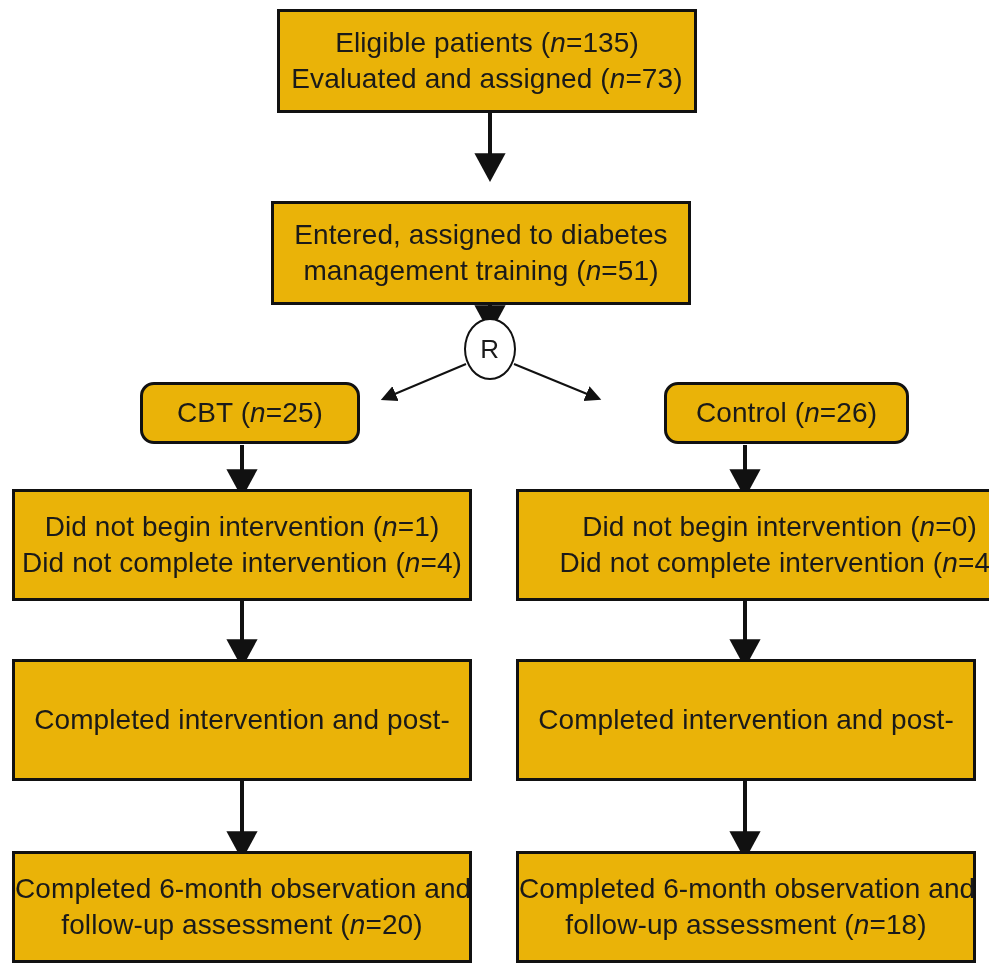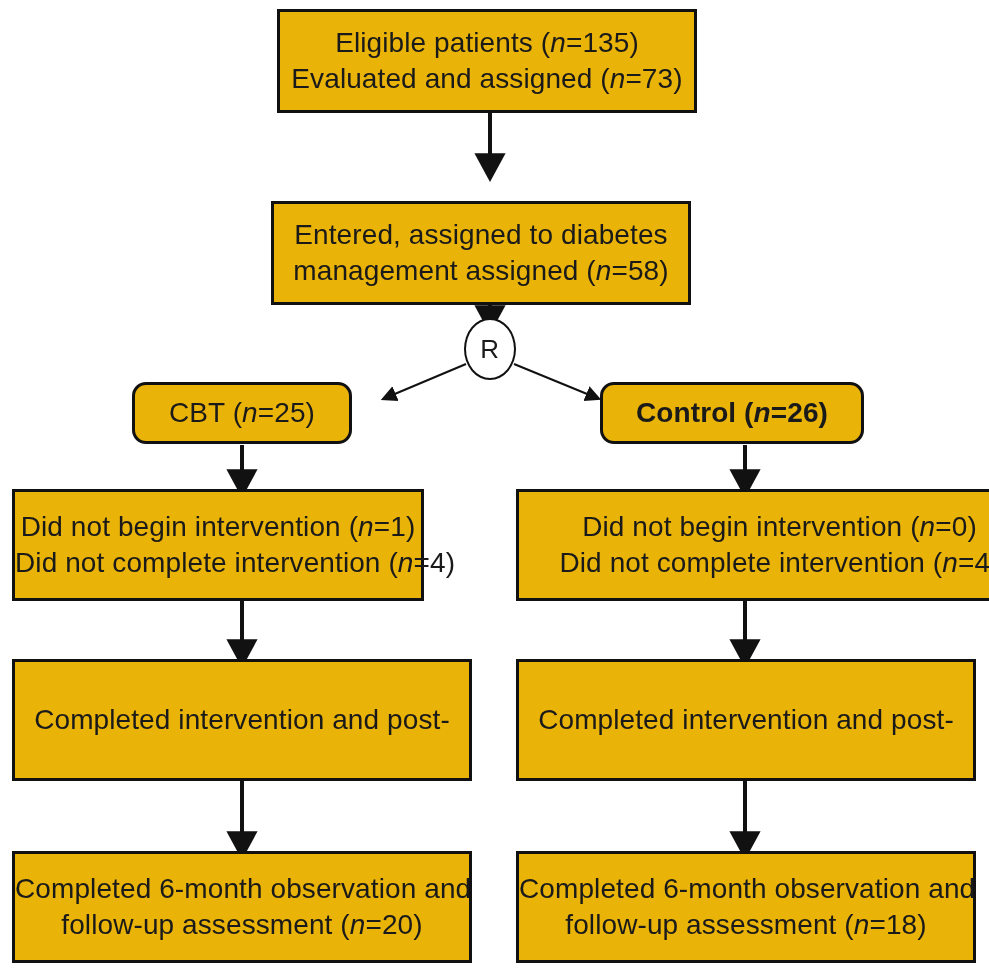--- a/index.html
+++ b/index.html
@@ -33,20 +33,21 @@
     padding: 0 10px;
     width: 100%;
   }
   .node .line {
     display: block;
     white-space: nowrap;
   }
   .rounded {
     border-radius: 14px;
     border-width: 3px;
+    margin-left: 8px;
   }
   .nitalic {
     font-style: italic;
   }
   
   .rnode {
     position: absolute;
     box-sizing: border-box;
     border: 2px solid #111111;
     border-radius: 50%;
@@ -102,41 +103,41 @@
   <div class="node" style="left:277px; top:9px; width:420px; height:104px;">
     <div class="lines">
       <span class="line"><span>Eligible patients (</span><span class="nitalic">n</span><span>=135)</span></span>
       <span class="line"><span>Evaluated and assigned (</span><span class="nitalic">n</span><span>=73)</span></span>
     </div>
   </div>
 
   <div class="node" style="left:271px; top:173px; width:420px; height:104px;margin-top:28px;">
     <div class="lines">
       <span class="line"><span>Entered, assigned to diabetes</span><span class="nitalic"></span><span></span></span>
-      <span class="line"><span>management assigned (</span><span class="nitalic">n</span><span>=58)</span></span>
+      <span class="line"><span>management training (</span><span class="nitalic">n</span><span>=51)</span></span>
     </div>
   </div>
 
   <div class="rnode" style="left:464px; top:318px; width:52px; height:62px;">
     <span>R</span>
   </div>
 
   <div class="node rounded" style="left:132px; top:382px; width:220px; height:62px;">
     <div class="lines">
       <span class="line"><span>CBT (</span><span class="nitalic">n</span><span>=25)</span></span>
     </div>
   </div>
 
-  <div class="node rounded" style="left:600px; top:382px; width:264px; height:62px;font-weight:bold;">
+  <div class="node rounded" style="left:656px; top:382px; width:245px; height:62px;">
     <div class="lines">
       <span class="line"><span>Control (</span><span class="nitalic">n</span><span>=26)</span></span>
     </div>
   </div>
 
-  <div class="node" style="left:12px; top:489px; width:412px; height:112px;">
+  <div class="node" style="left:12px; top:489px; width:460px; height:112px;">
     <div class="lines">
       <span class="line"><span>Did not begin intervention (</span><span class="nitalic">n</span><span>=1)</span></span>
       <span class="line"><span>Did not complete intervention (</span><span class="nitalic">n</span><span>=4)</span></span>
     </div>
   </div>
 
   <div class="node" style="left:516px; top:489px; width:527px; height:112px;">
     <div class="lines">
       <span class="line"><span>Did not begin intervention (</span><span class="nitalic">n</span><span>=0)</span></span>
       <span class="line"><span>Did not complete intervention (</span><span class="nitalic">n</span><span>=4)</span></span>

